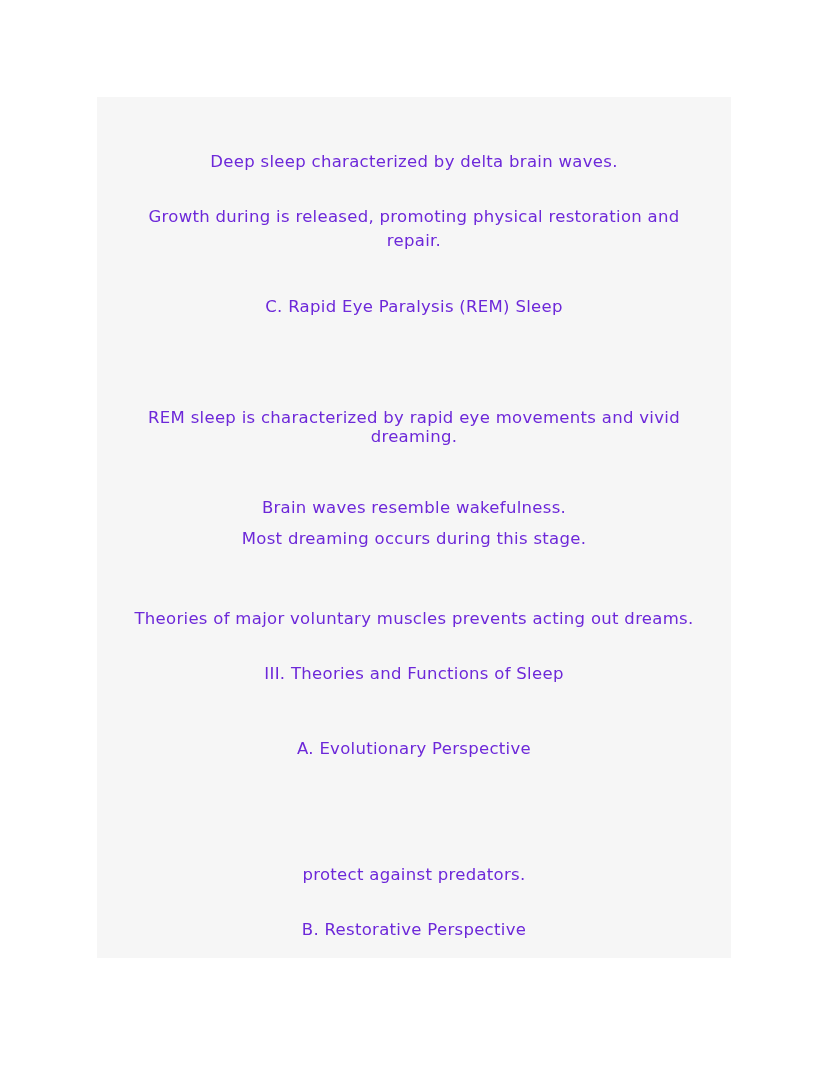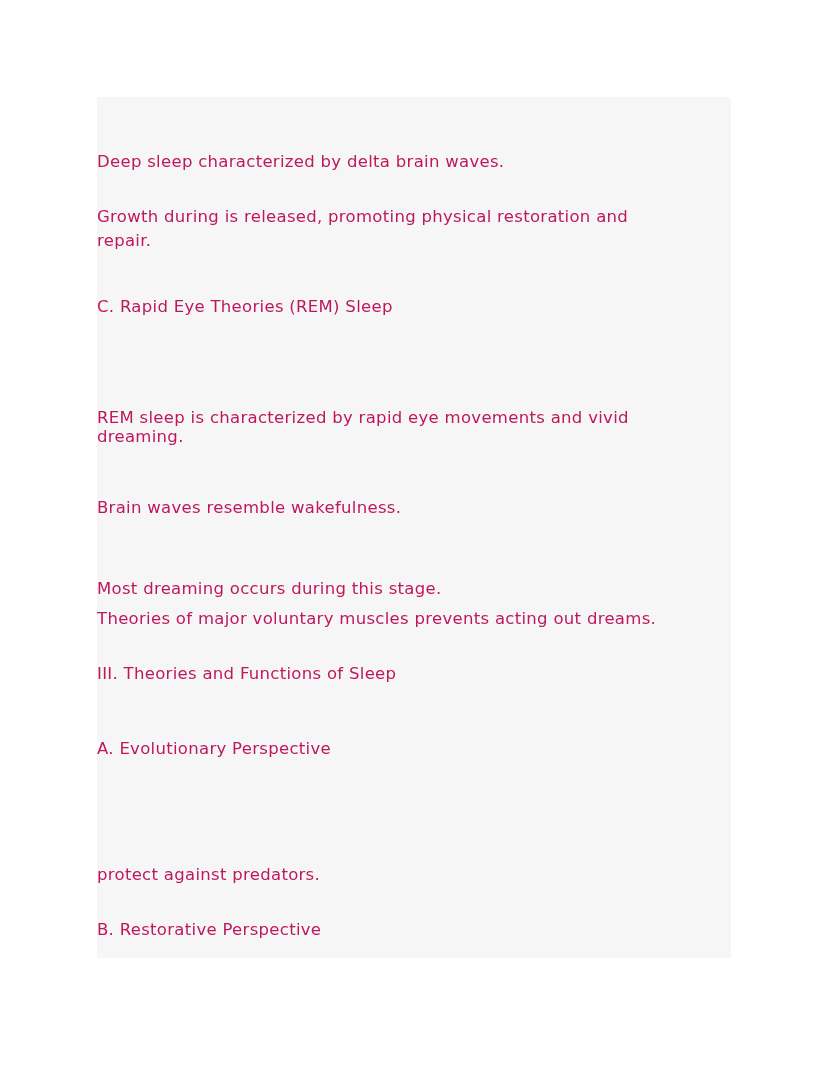--- a/index.html
+++ b/index.html
@@ -18,39 +18,39 @@
       left: 97px;
       top: 97px;
       width: 634px;
       height: 861px;
       background: #f6f6f6;
     }
     .line {
       position: absolute;
       left: 0;
       width: 634px;
-      text-align: left;
+      text-align: center;
       font-family: "DejaVu Sans", sans-serif;
       font-size: 16.5px;
       letter-spacing: 0.3px;
-      color: #be185d;
+      color: #6d28d9;
       line-height: 35px;
       white-space: nowrap;
     }
   </style>
 </head>
 <body>
 
 <div class="panel">
   <div class="line" style="top:47px">Deep sleep characterized by delta brain waves.</div>
   <div class="line" style="top:102px">Growth during is released, promoting physical restoration and</div>
   <div class="line" style="top:126px">repair.</div>
-  <div class="line" style="top:192px">C. Rapid Eye Theories (REM) Sleep</div>
+  <div class="line" style="top:192px">C. Rapid Eye Paralysis (REM) Sleep</div>
   <div class="line" style="top:303px">REM sleep is characterized by rapid eye movements and vivid</div>
   <div class="line" style="top:322px">dreaming.</div>
   <div class="line" style="top:393px">Brain waves resemble wakefulness.</div>
-  <div class="line" style="top:474px">Most dreaming occurs during this stage.</div>
+  <div class="line" style="top:424px">Most dreaming occurs during this stage.</div>
   <div class="line" style="top:504px">Theories of major voluntary muscles prevents acting out dreams.</div>
   <div class="line" style="top:559px">III. Theories and Functions of Sleep</div>
   <div class="line" style="top:634px">A. Evolutionary Perspective</div>
   <div class="line" style="top:760px">protect against predators.</div>
   <div class="line" style="top:815px">B. Restorative Perspective</div>
 </div>
 
 </body></html>

